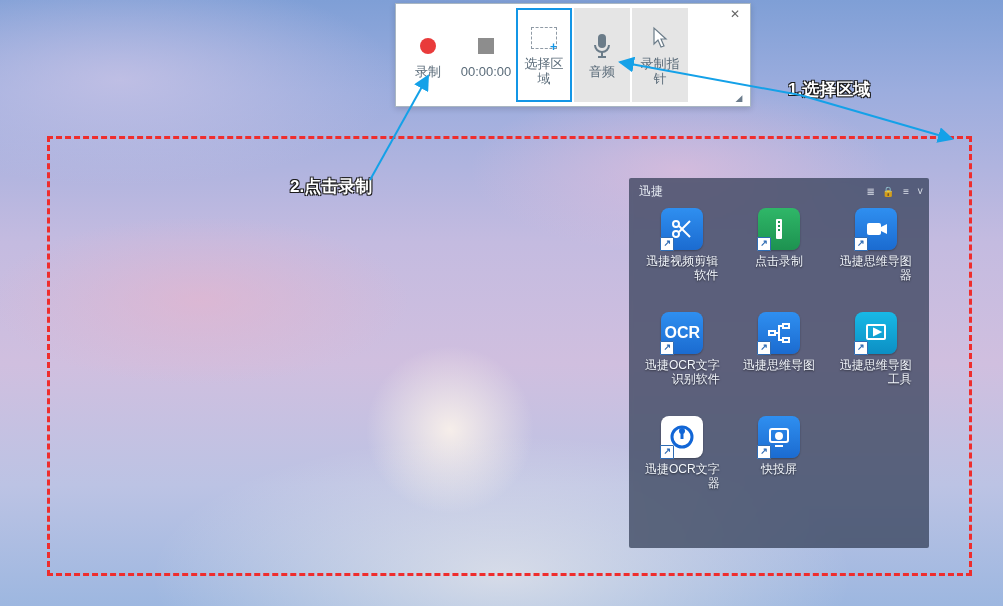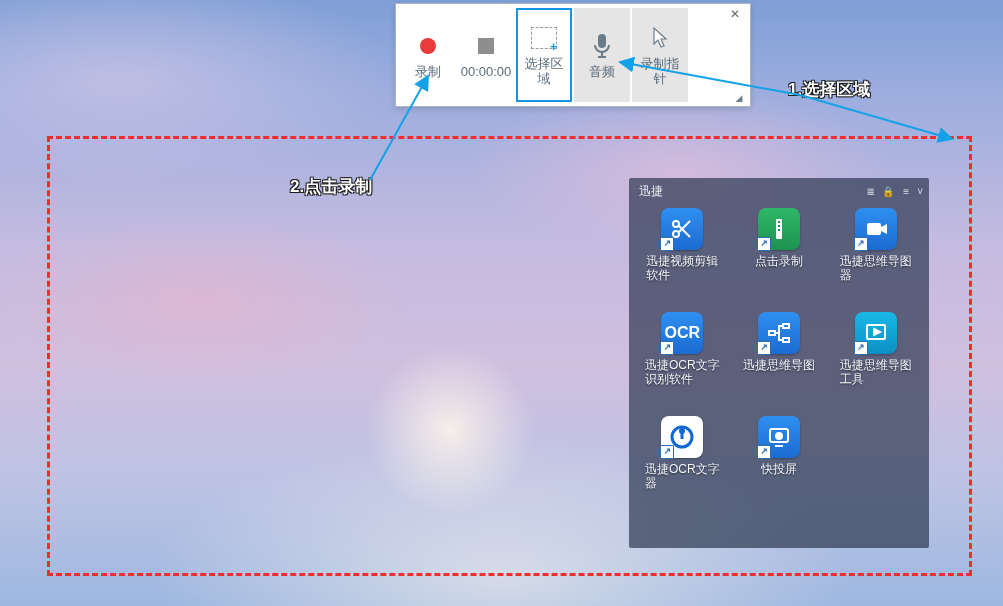--- a/index.html
+++ b/index.html
@@ -205,21 +205,21 @@
     border: 1px solid #2f6cb4;
     color: #2f6cb4;
     font-size: 9px;
     line-height: 10px;
     text-align: center;
     border-radius: 1px;
   }
   .di .lbl {
     font-size: 12px;
     color: #f2f6fc;
-    text-align: left;
+    text-align: right;
     line-height: 1.2;
     white-space: pre-line;
     text-shadow: 0 1px 2px rgba(0,0,0,.6);
   }
 
   
   .ico-blue   { background: linear-gradient(#2f8ff0,#1b6bd0); }
   .ico-cyan   { background: linear-gradient(#18b9e6,#0c8fc4); }
   .ico-green  { background: linear-gradient(#2fb768,#1d9250); }
   .ico-white  { background: #ffffff; color:#1266d6; }

